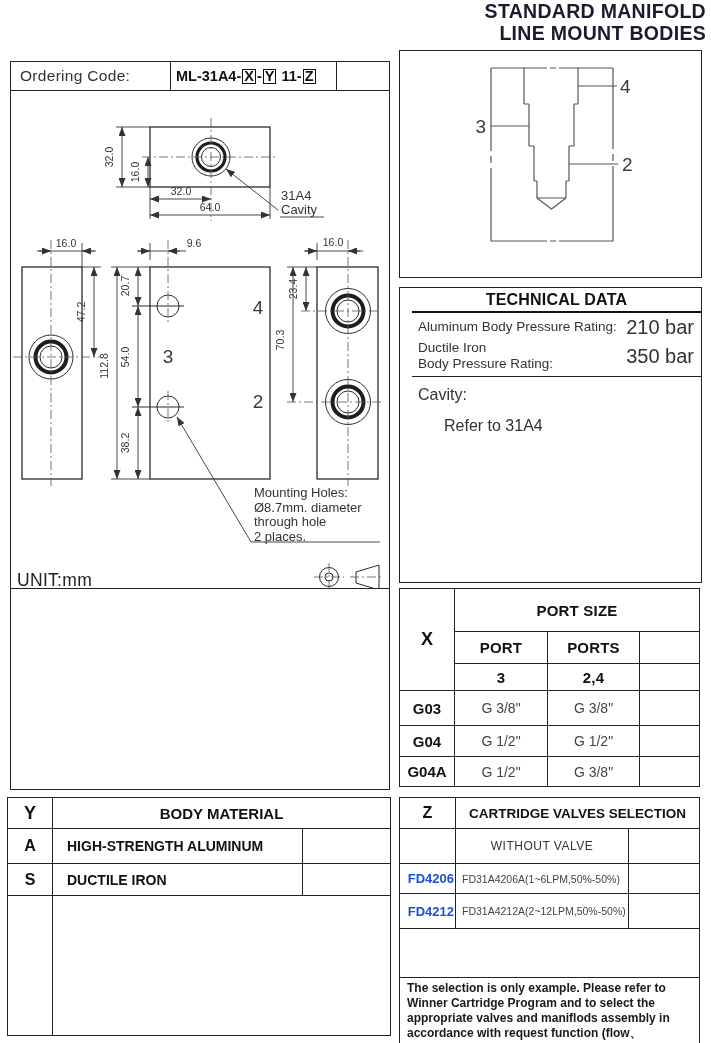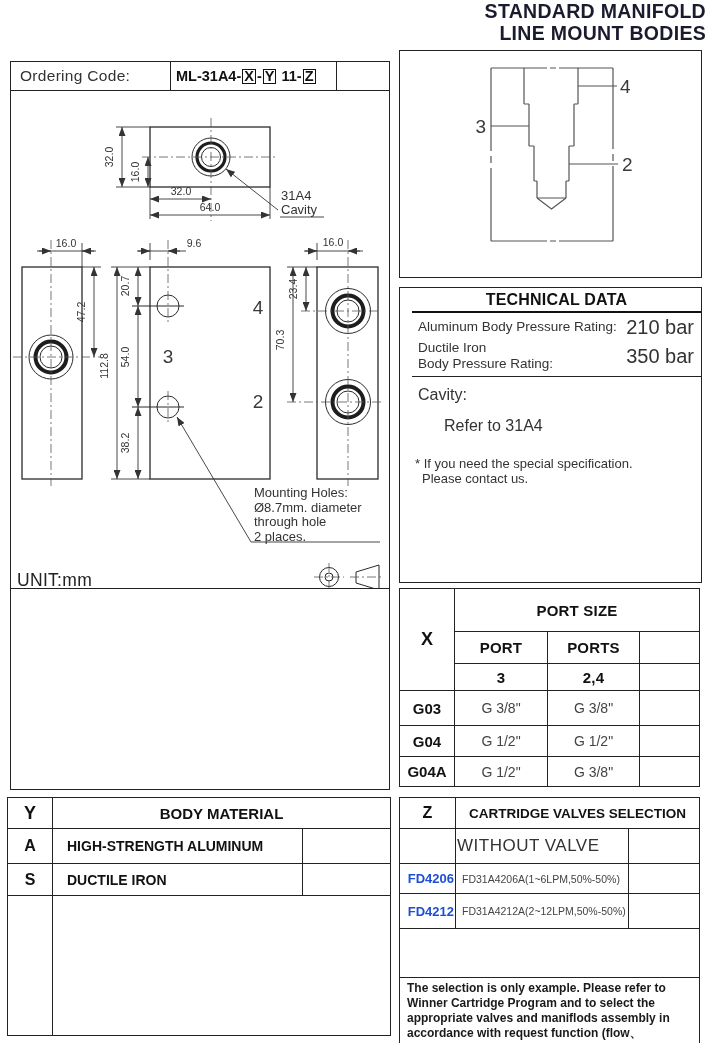--- a/index.html
+++ b/index.html
@@ -62,21 +62,21 @@
   #body-table{width:383px;table-layout:fixed;}
   .bm-key{font-size:18px;font-weight:bold;text-align:center;color:#111;}
   .bm-head{font-size:15px;font-weight:bold;text-align:center;color:#111;}
   .bm-code{font-size:16px;font-weight:bold;text-align:center;color:#111;}
   .bm-name{font-size:14px;font-weight:bold;color:#111;padding-left:14px;}
 
   
   #cart-table{width:300px;table-layout:fixed;}
   .cv-key{font-size:16px;font-weight:bold;text-align:center;color:#111;}
   .cv-head{font-size:13.5px;font-weight:bold;text-align:center;color:#111;}
-  .cv-without{font-size:17px;color:#333;text-align:left;letter-spacing:.5px;}
+  .cv-without{font-size:12px;color:#333;text-align:center;letter-spacing:.5px;}
   .cv-code{font-size:13px;font-weight:bold;text-align:right;color:#1d4ed8;}
   .cv-desc{font-size:10.5px;color:#444;padding-left:6px;}
   .cv-note{font-size:12px;font-weight:600;color:#1a1a1a;line-height:15px;
            padding:3px 7px;vertical-align:top;}
 </style>
 </head>
 <body>
 
 <div id="page">
 
@@ -248,24 +248,20 @@
     <div class="td-row">
       <span class="lbl">
         <span style="display:block">Ductile Iron</span>
         <span style="display:block">Body Pressure Rating:</span>
       </span>
       <span class="val">350 bar</span>
     </div>
     <div class="td-sep"></div>
     <div class="td-cavity">Cavity:</div>
     <div class="td-cavity-val">Refer to 31A4</div>
-    <div class="td-foot">
-      <div>* If you need the special specification.</div>
-      <div style="padding-left:7px;">Please contact us.</div>
-    </div>
   </div>
 
   <div class="box" style="left:10px;top:588px;width:380px;height:202px;"></div>
 
   <table id="port-table" class="abs" style="left:399px;top:588px;">
     <colgroup>
         <col style="width:55px">
         <col style="width:93px">
         <col style="width:92px">
         <col style="width:60px">

